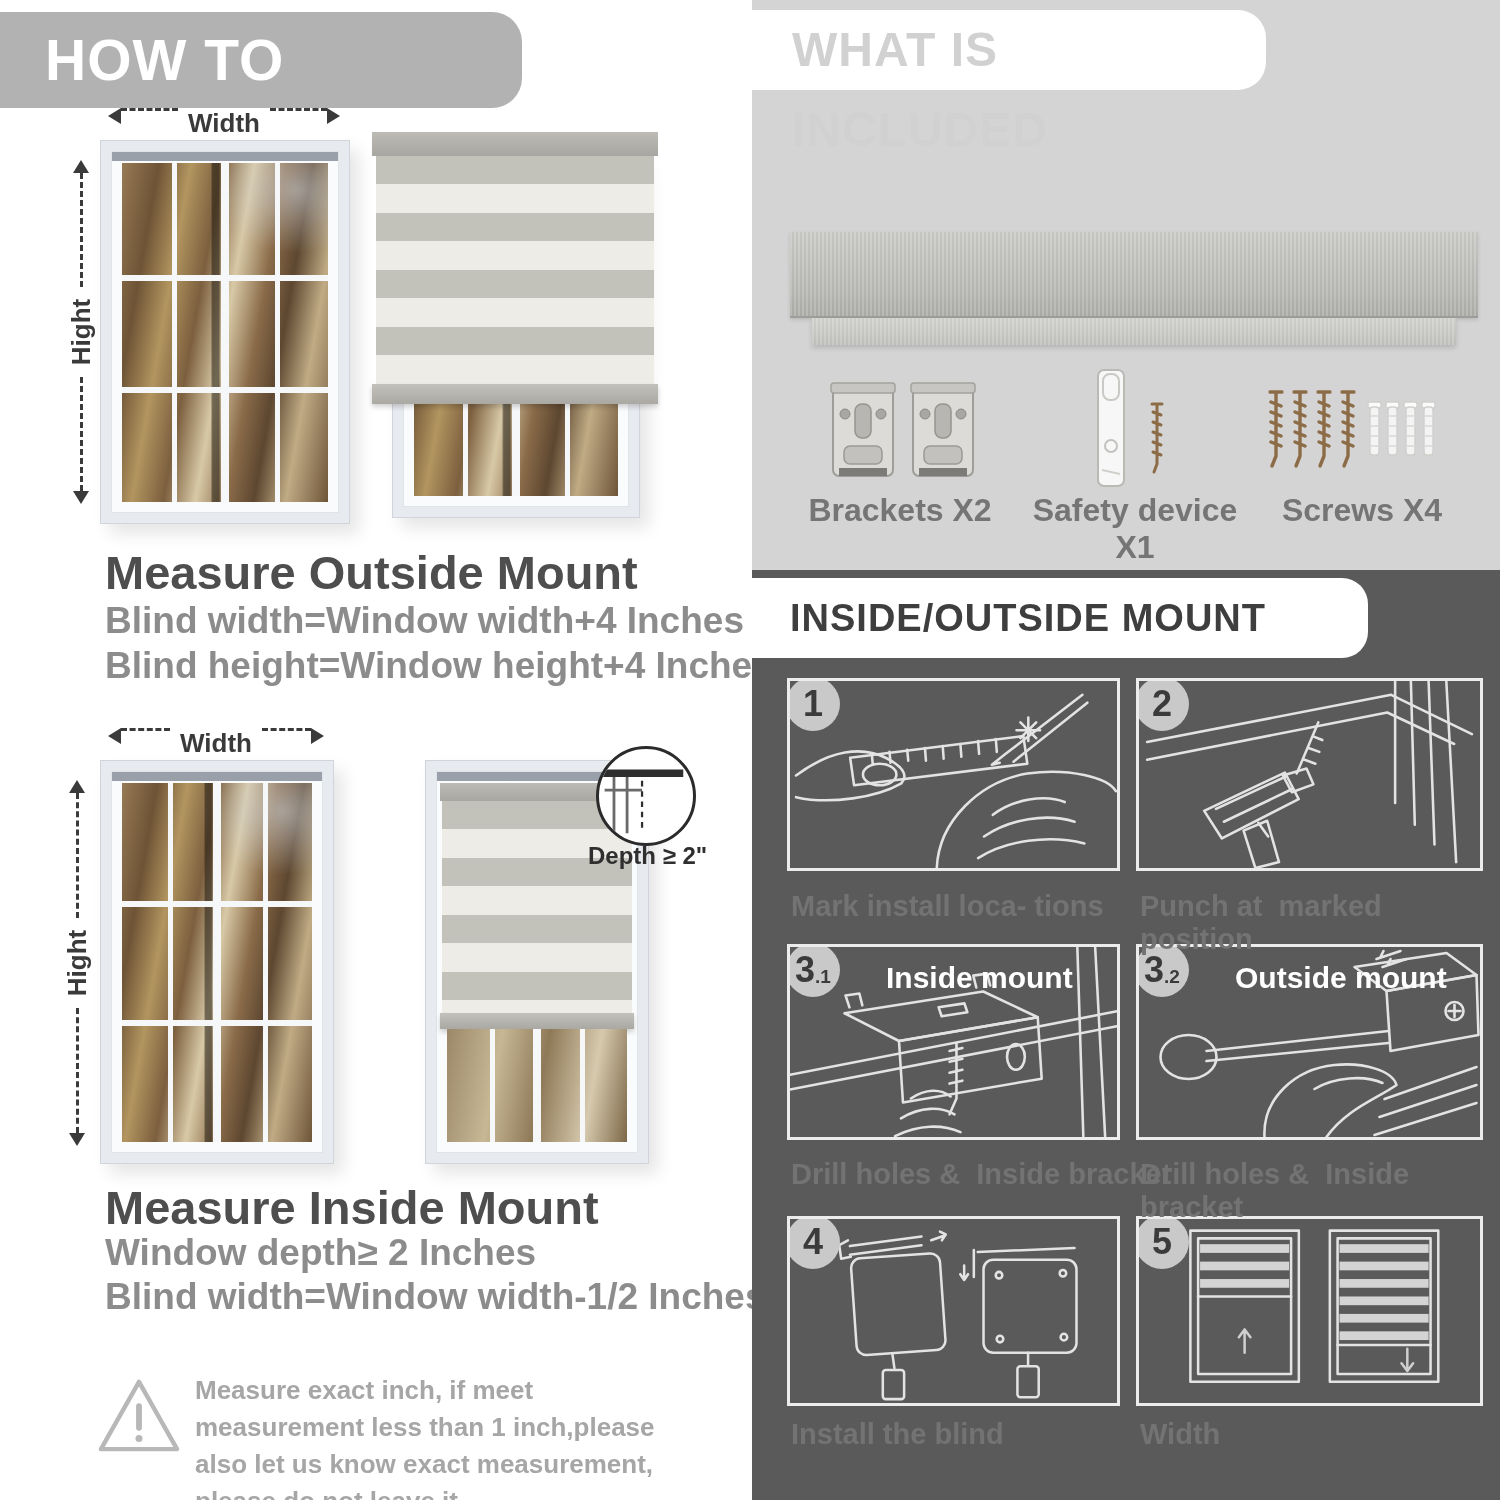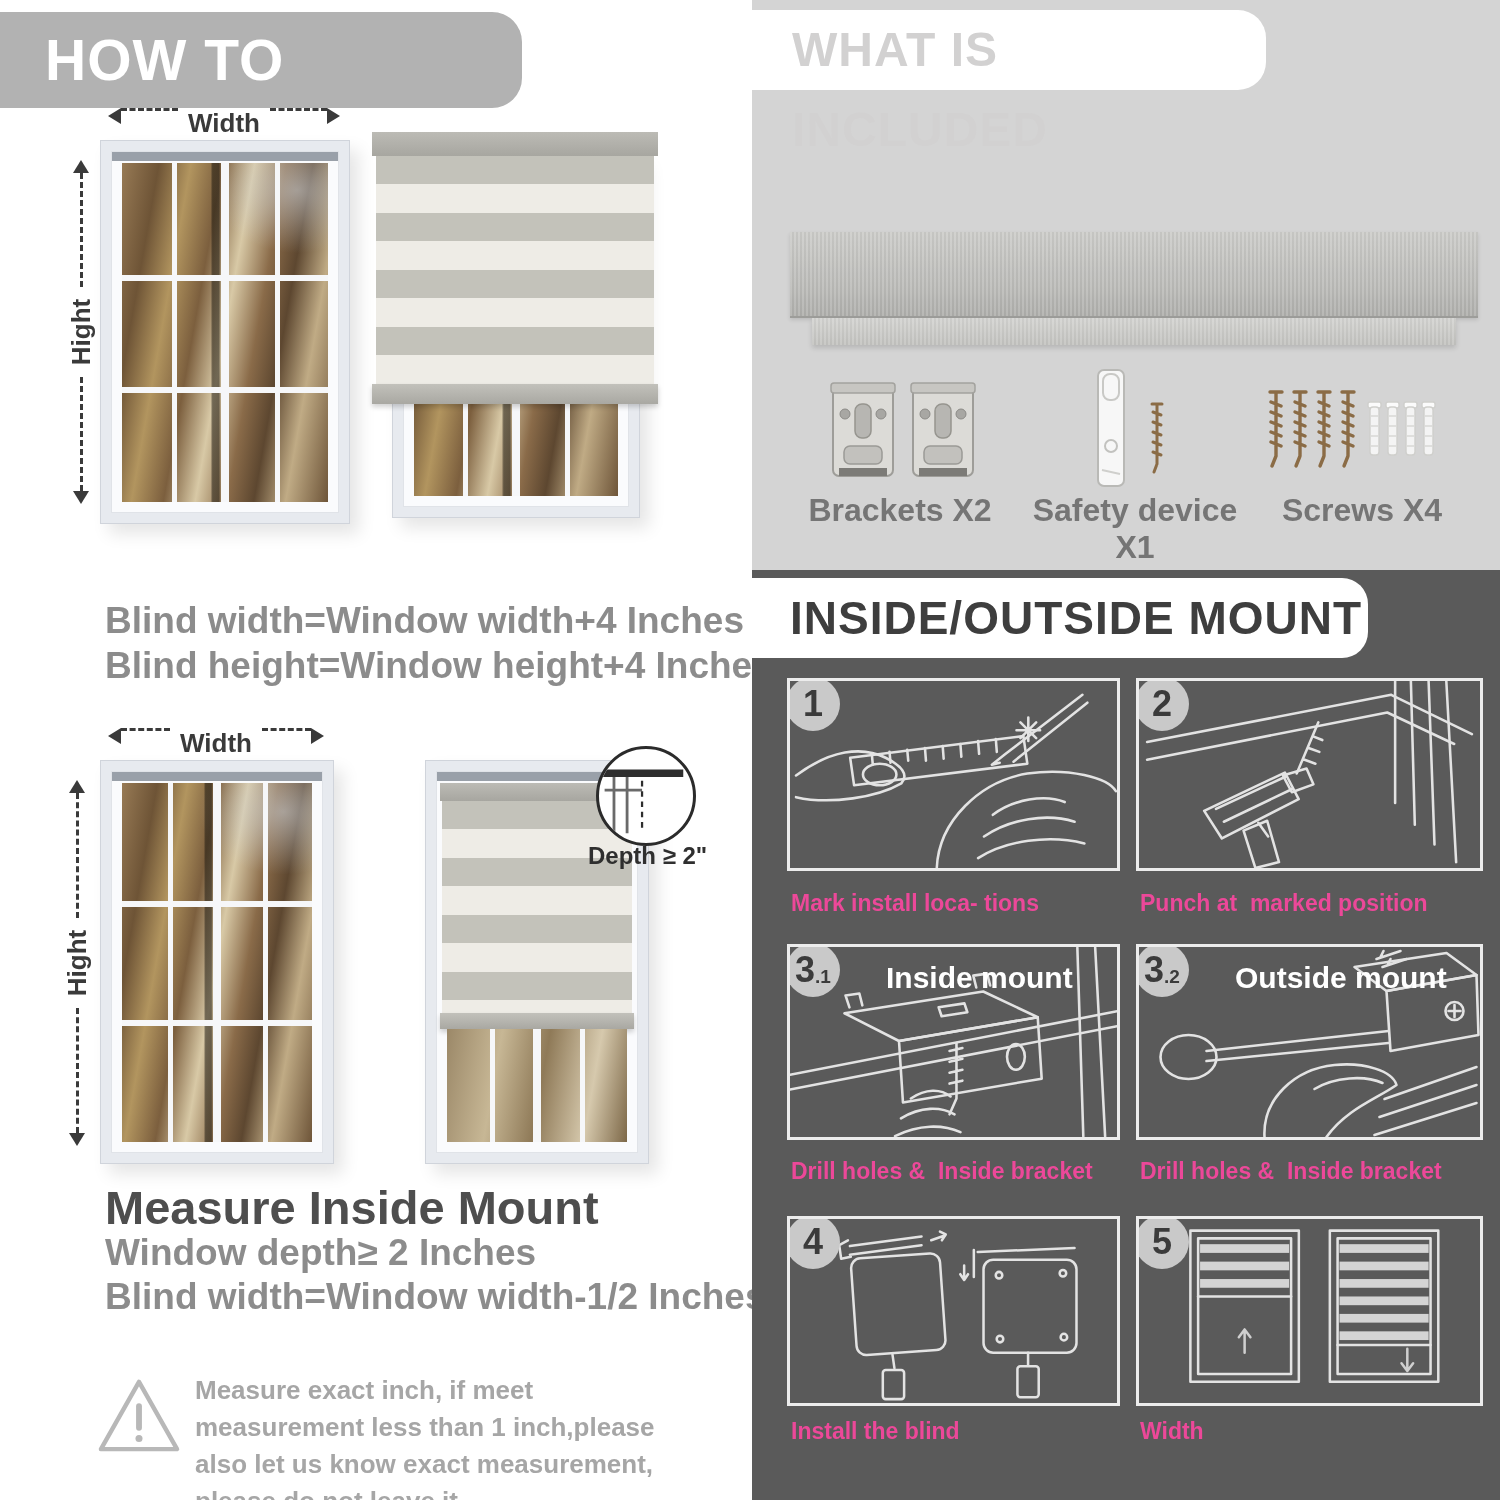--- a/index.html
+++ b/index.html
@@ -10,21 +10,21 @@
   
   .hdr-left{left:0;top:12px;width:522px;height:96px;background:#b2b2b2;border-radius:0 30px 30px 0;
             color:#fff;font-size:57px;font-weight:bold;line-height:96px;padding-left:45px;box-sizing:border-box;
             letter-spacing:1px;}
   .panel-light{left:752px;top:0;width:748px;height:570px;background:#d4d4d4;}
   .hdr-included{left:752px;top:10px;width:514px;height:80px;background:#ffffff;border-radius:0 28px 28px 0;
             color:#d2d1d1;font-size:48px;font-weight:bold;line-height:80px;padding-left:40px;box-sizing:border-box;
             letter-spacing:1px;}
   .panel-dark{left:752px;top:570px;width:748px;height:930px;background:#5a5a5a;}
   .hdr-mount{left:752px;top:578px;width:616px;height:80px;background:#ffffff;border-radius:0 26px 26px 0;
-            color:#3e3e3e;font-size:46px;font-weight:bold;line-height:80px;padding-left:38px;box-sizing:border-box;
+            color:#3e3e3e;font-size:38px;font-weight:bold;line-height:80px;padding-left:38px;box-sizing:border-box;
             letter-spacing:1px;}
 
   
   .title-dark{color:#4e4e4e;font-size:47px;font-weight:bold;}
   .line-gray{color:#8c8c8c;font-size:37px;font-weight:bold;}
   .warn-text{color:#a6a6a6;font-size:26px;font-weight:600;line-height:37px;width:470px;}
 
   
   .harrow{display:flex;align-items:flex-start;color:#3a3a3a;}
   .harrow .dash{flex:1;border-top:3px dashed #3a3a3a;height:0;}
@@ -75,21 +75,21 @@
       background:repeating-linear-gradient(90deg,rgba(255,255,255,.10) 0 2px,rgba(0,0,0,.03) 2px 4px),
                  linear-gradient(180deg,#d4d4d1,#c3c3c0);box-shadow:0 3px 5px rgba(0,0,0,.14);}
   .item-lbl{color:#757575;font-size:32px;font-weight:bold;text-align:center;}
 
   
   .step{border:3px solid #ececec;box-sizing:border-box;overflow:hidden;}
   .badge{position:absolute;top:-4px;left:-4px;width:54px;height:54px;border-radius:50%;background:#c9c9c9;
          color:#3b3b3b;font-size:36px;font-weight:bold;display:flex;align-items:center;justify-content:center;}
   .badge .sub{font-size:19px;font-weight:bold;align-self:flex-end;padding-bottom:9px;}
   .step-title{position:absolute;top:14px;left:96px;color:#ffffff;font-size:30px;font-weight:bold;}
-  .caption{color:#ec4899;font-size:23px;font-weight:bold;white-space:pre-wrap;}
+  .caption{color:#737373;font-size:29px;font-weight:bold;white-space:pre-wrap;}
   .lineart{position:absolute;inset:0;width:100%;height:100%;}
   .lineart path,.lineart polygon,.lineart rect,.lineart ellipse,.lineart circle,.lineart line
     {fill:none;stroke:#e3e3e3;stroke-width:2.6;stroke-linecap:round;stroke-linejoin:round;}
   .lineart .fillband{fill:#d4d4d4;stroke:none;}
 </style>
 </head>
 <body>
 
 <div class="canvas">
 
@@ -129,20 +129,21 @@
     <div class="glass" style="top:14px;">
       <div class="mv1"></div>
         <div class="mv2"></div>
         <div class="mull"></div>
     </div>
   </div>
   <div class="abs cassette" style="left:372px;top:132px;width:286px;height:24px;"></div>
   <div class="abs fabric" style="left:376px;top:156px;width:278px;height:228px;"></div>
   <div class="abs rail" style="left:372px;top:384px;width:286px;height:20px;"></div>
 
+  <div class="abs title-dark" style="left:105px;top:545px;">Measure Outside Mount</div>
   <div class="abs line-gray" style="left:105px;top:600px;">Blind width=Window width+4 Inches</div>
   <div class="abs line-gray" style="left:105px;top:645px;">Blind height=Window height+4 Inches</div>
 
   <div class="abs harrow" style="left:100px;top:728px;width:232px;">
     <div class="tri-l"></div>
     <div class="dash"></div>
     <div class="lbl">Width</div>
     <div class="dash"></div>
     <div class="tri-r"></div>
   </div>

